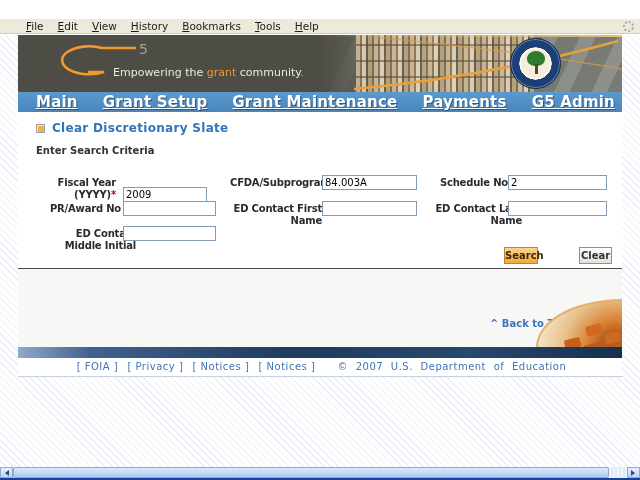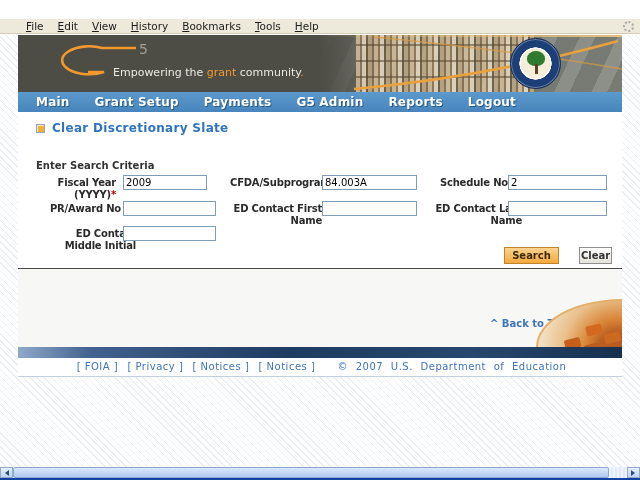--- a/index.html
+++ b/index.html
@@ -60,49 +60,49 @@
     box-shadow:0 0 0 1px rgba(255,255,255,.35) inset; }
   .seal::before { content:""; position:absolute; left:50%; top:24%; width:18px; height:15px; margin-left:-9px;
     background:#2e7a2e; border-radius:50% 50% 45% 45%; }
   .seal::after { content:""; position:absolute; left:50%; top:50%; width:3px; height:10px; margin-left:-1px;
     background:#5a4326; }
 
   
   .navbar { position:absolute; top:57px; left:0; width:604px; height:20px;
     background:linear-gradient(180deg,#5c99cc,#4785bc); display:flex; align-items:center;
     gap:25px; padding-left:18px; }
-  .nav-item { color:#fff; font-weight:bold; font-size:12px; letter-spacing:.2px;
-    text-shadow:1px 1px 0 #2a5a86; white-space:nowrap; cursor:pointer; }
+  .nav-item { color:#fff; font-weight:bold; font-size:15px; letter-spacing:.2px;
+    text-shadow:1px 1px 0 #2a5a86; white-space:nowrap; cursor:pointer;text-decoration:underline; }
 
   
   .content { position:absolute; top:77px; left:0; width:604px; height:157px; background:#fff;
     border-bottom:1px solid #4a4a4a; }
   .page-heading { position:absolute; left:18px; top:9px; display:flex; align-items:center; gap:7px; }
   .heading-icon { width:9px; height:9px; background:#f2b33d; border:1px solid #9aa4ae;
     box-shadow:inset 1px 1px 0 #fde9b8; }
   .page-title { color:#2f74bd; font-size:12px; font-weight:bold; letter-spacing:.3px; white-space:nowrap; }
-  .section-heading { position:absolute; left:18px; top:33px; font-size:10px; font-weight:bold; color:#333;margin-top:15px; }
+  .section-heading { position:absolute; left:18px; top:33px; font-size:10px; font-weight:bold; color:#333; }
   .instructions { position:absolute; left:18px; top:47px; font-size:10px; color:#222; white-space:nowrap; }
   .req { color:#c00; font-weight:bold; }
 
   .form { position:absolute; left:0; top:63px; width:604px; height:70px; }
   .lbl { position:absolute; font-size:10px; font-weight:bold; color:#2b2b2b; line-height:12px; letter-spacing:-0.2px;text-align:right; }
   .inp { position:absolute; height:15px; border:1px solid #7f9db9; background:#fff;
     font-family:"DejaVu Sans",sans-serif; font-size:10px; padding:0 2px; }
-  .f1l{left:18px;top:2px;width:80px}  .f1i{left:105px;top:0;width:84px}
+  .f1l{left:18px;top:2px;width:80px}  .f1i{left:105px;top:12px;width:84px}
   .f2l{left:212px;top:2px;width:95px} .f2i{left:304px;top:0;width:95px}
   .f3l{left:412px;top:2px;width:78px} .f3i{left:490px;top:0;width:99px}
   .f4l{left:18px;top:28px;width:85px} .f4i{left:105px;top:26px;width:93px}
   .f5l{left:212px;top:28px;width:92px}.f5i{left:304px;top:26px;width:95px}
   .f6l{left:412px;top:28px;width:92px}.f6i{left:490px;top:26px;width:99px}
   .f7l{left:18px;top:53px;width:100px}.f7i{left:105px;top:51px;width:93px}
 
   .btn { position:absolute; top:135px; height:17px; font-family:"DejaVu Sans",sans-serif;
     font-size:10px; font-weight:bold; padding:0; cursor:pointer; }
-  .btn-search { left:486px; width:55px; background:linear-gradient(180deg,#fbd490,#f3a93e);
+  .btn-search { left:486px; width:34px; background:linear-gradient(180deg,#fbd490,#f3a93e);
     border:1px solid #c08427; color:#3a2a08; }
   .btn-clear { left:561px; width:33px; background:linear-gradient(180deg,#ffffff,#e4e2da);
     border:1px solid #8f8f8f; color:#333; }
 
   
   .lower { position:absolute; top:234px; left:0; width:604px; height:78px; background:#f7f7f5; overflow:hidden; }
   .back-top { position:absolute; left:472px; top:49px; font-size:10px; font-weight:bold;
     color:#3f74b8; cursor:pointer; white-space:nowrap; }
   .corner-art { position:absolute; right:0; bottom:0; width:86px; height:48px;
     border-top-left-radius:100% 100%; border-top:2px solid #e2b06a; border-left:2px solid #e2b06a;
@@ -163,20 +163,21 @@
           <path d="M 90 10 L 56 10 A 27 14 0 1 0 58 34 L 42 34" fill="none" stroke="#f2992e" stroke-width="2.6"></path>
           <text x="93" y="16" fill="#a0a098" font-size="14" font-family="DejaVu Sans, sans-serif">5</text>
         </svg>
         <div class="tagline"><span>Empowering the </span><span class="hl">grant</span><span> community</span><span class="dot">.</span></div>
         <div class="seal"></div>
       </div>
 
       <div class="navbar">
         <span class="nav-item">Main</span>
         <span class="nav-item">Grant Setup</span>
+        <span class="nav-item">Grant Maintenance</span>
         <span class="nav-item">Payments</span>
         <span class="nav-item">G5 Admin</span>
         <span class="nav-item">Reports</span>
         <span class="nav-item">Logout</span>
       </div>
 
       <div class="content">
         <div class="page-heading">
           <span class="heading-icon"></span>
           <span class="page-title">Clear Discretionary Slate</span>

